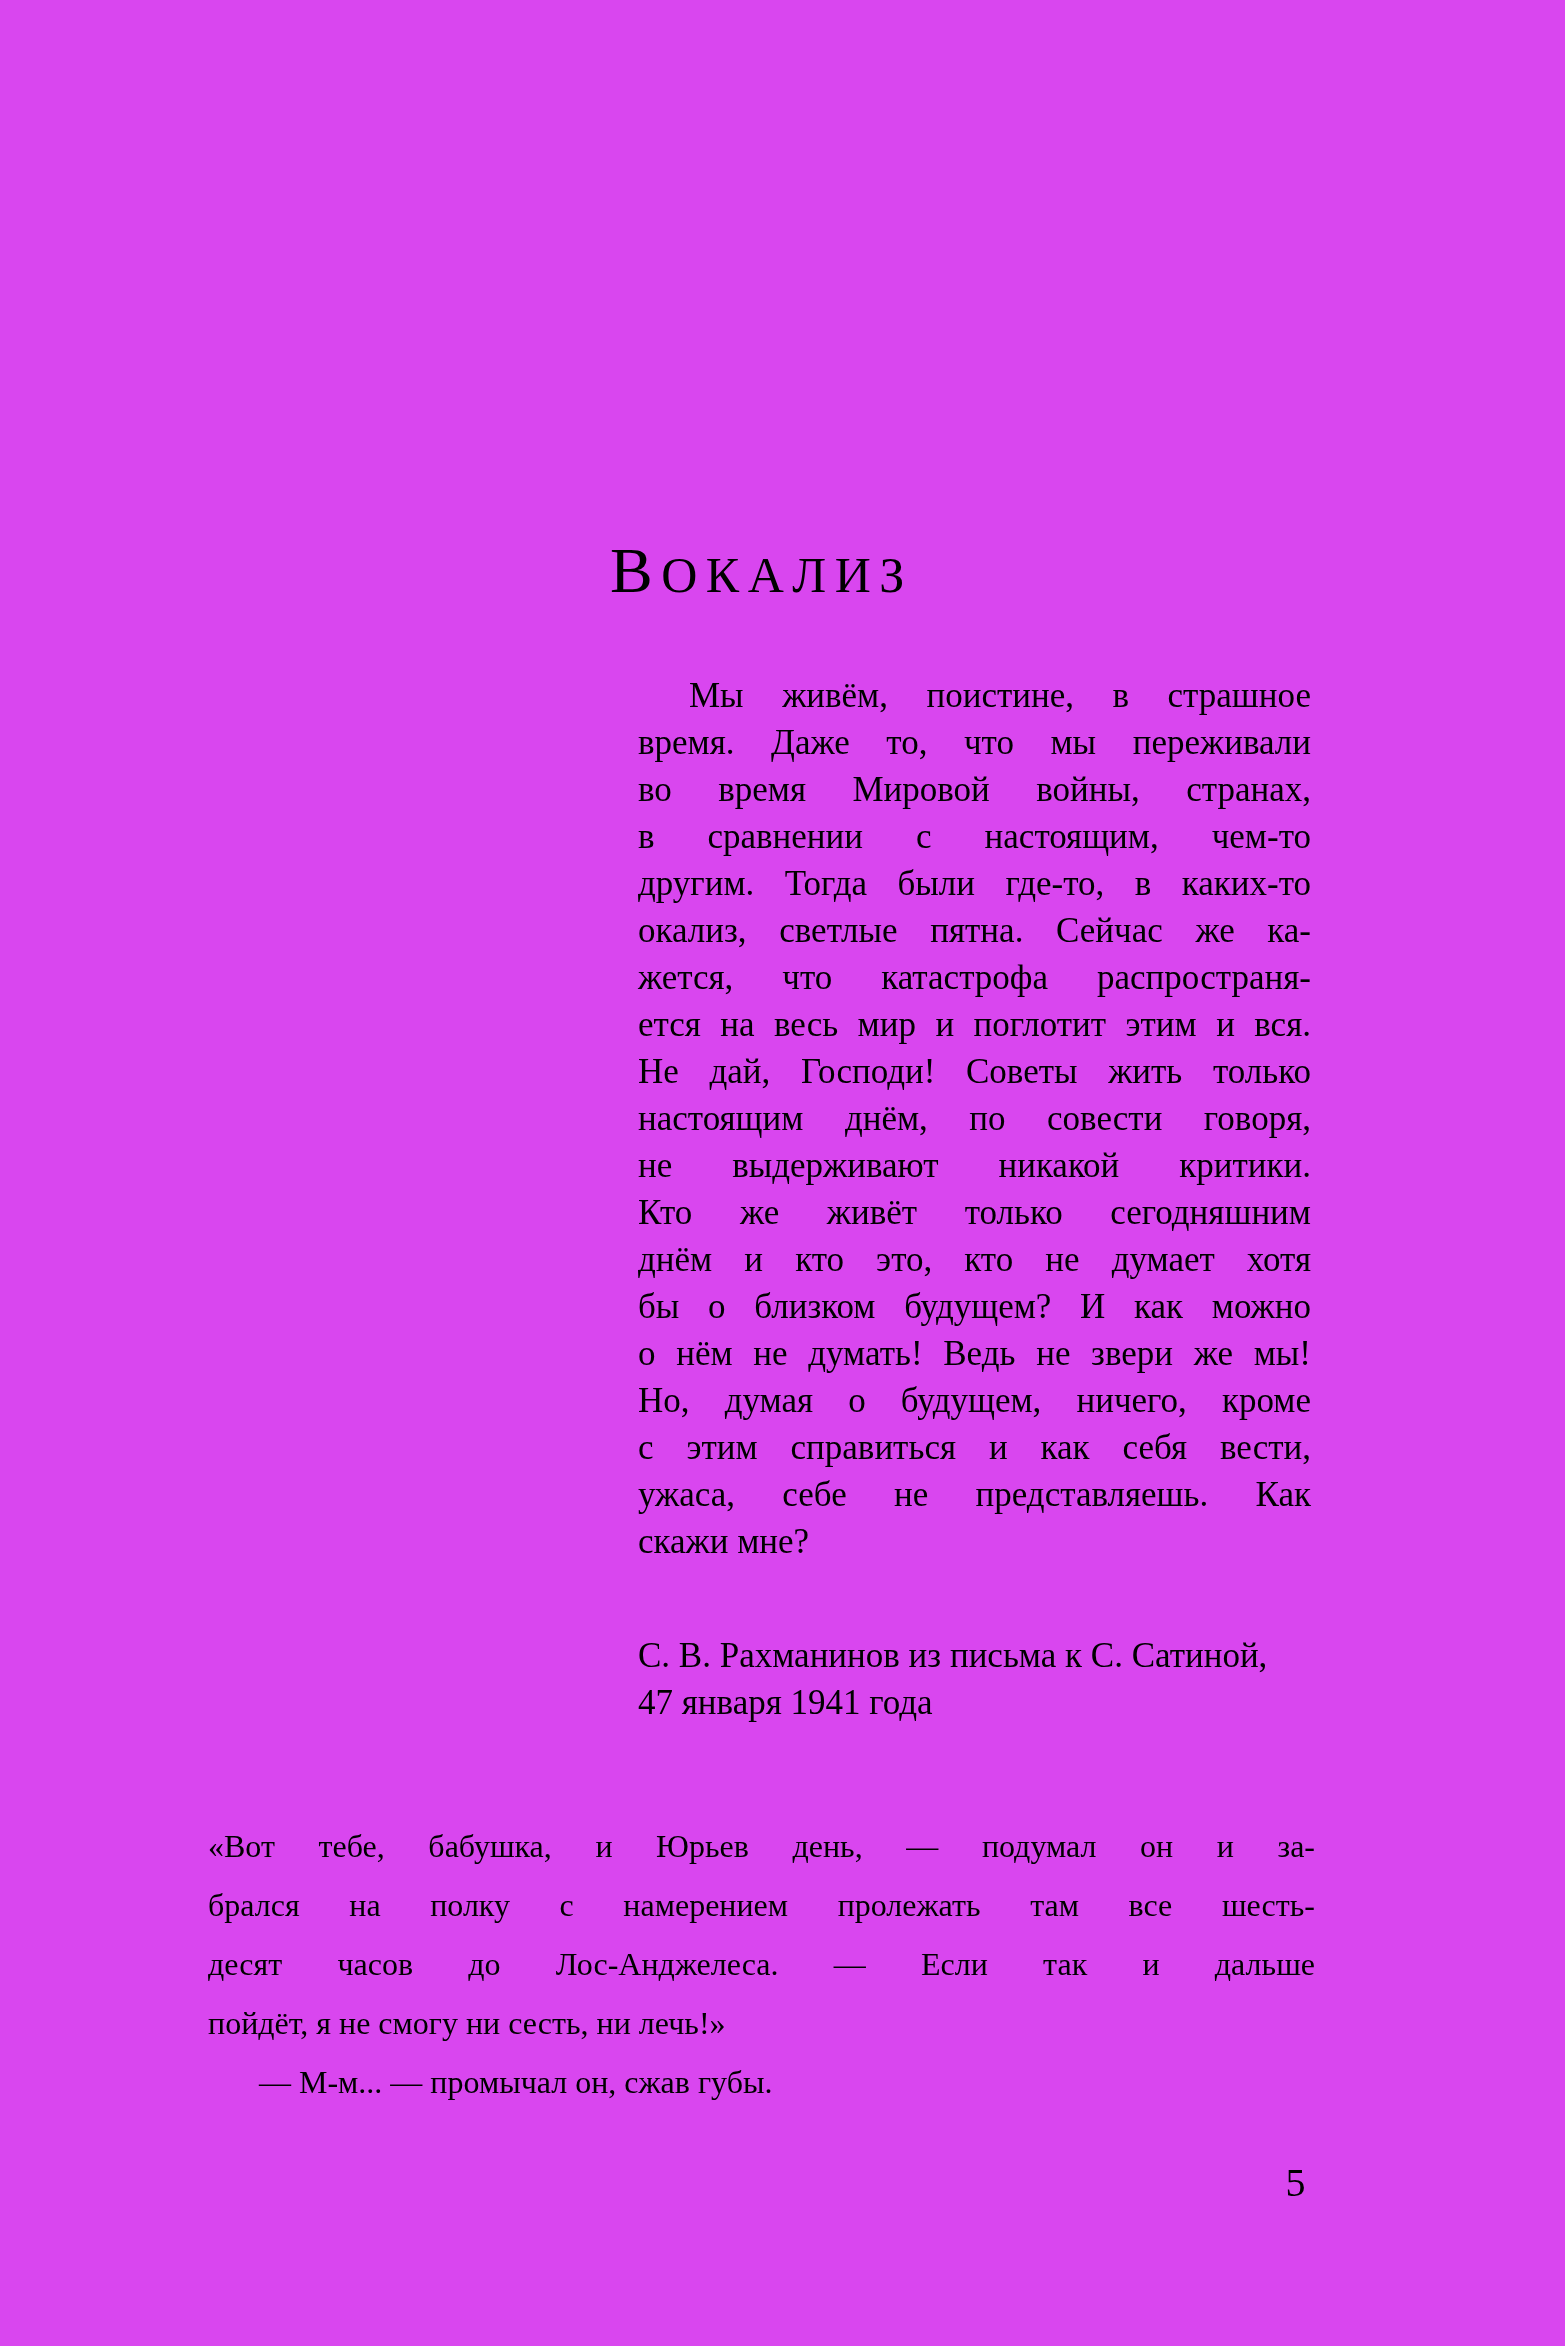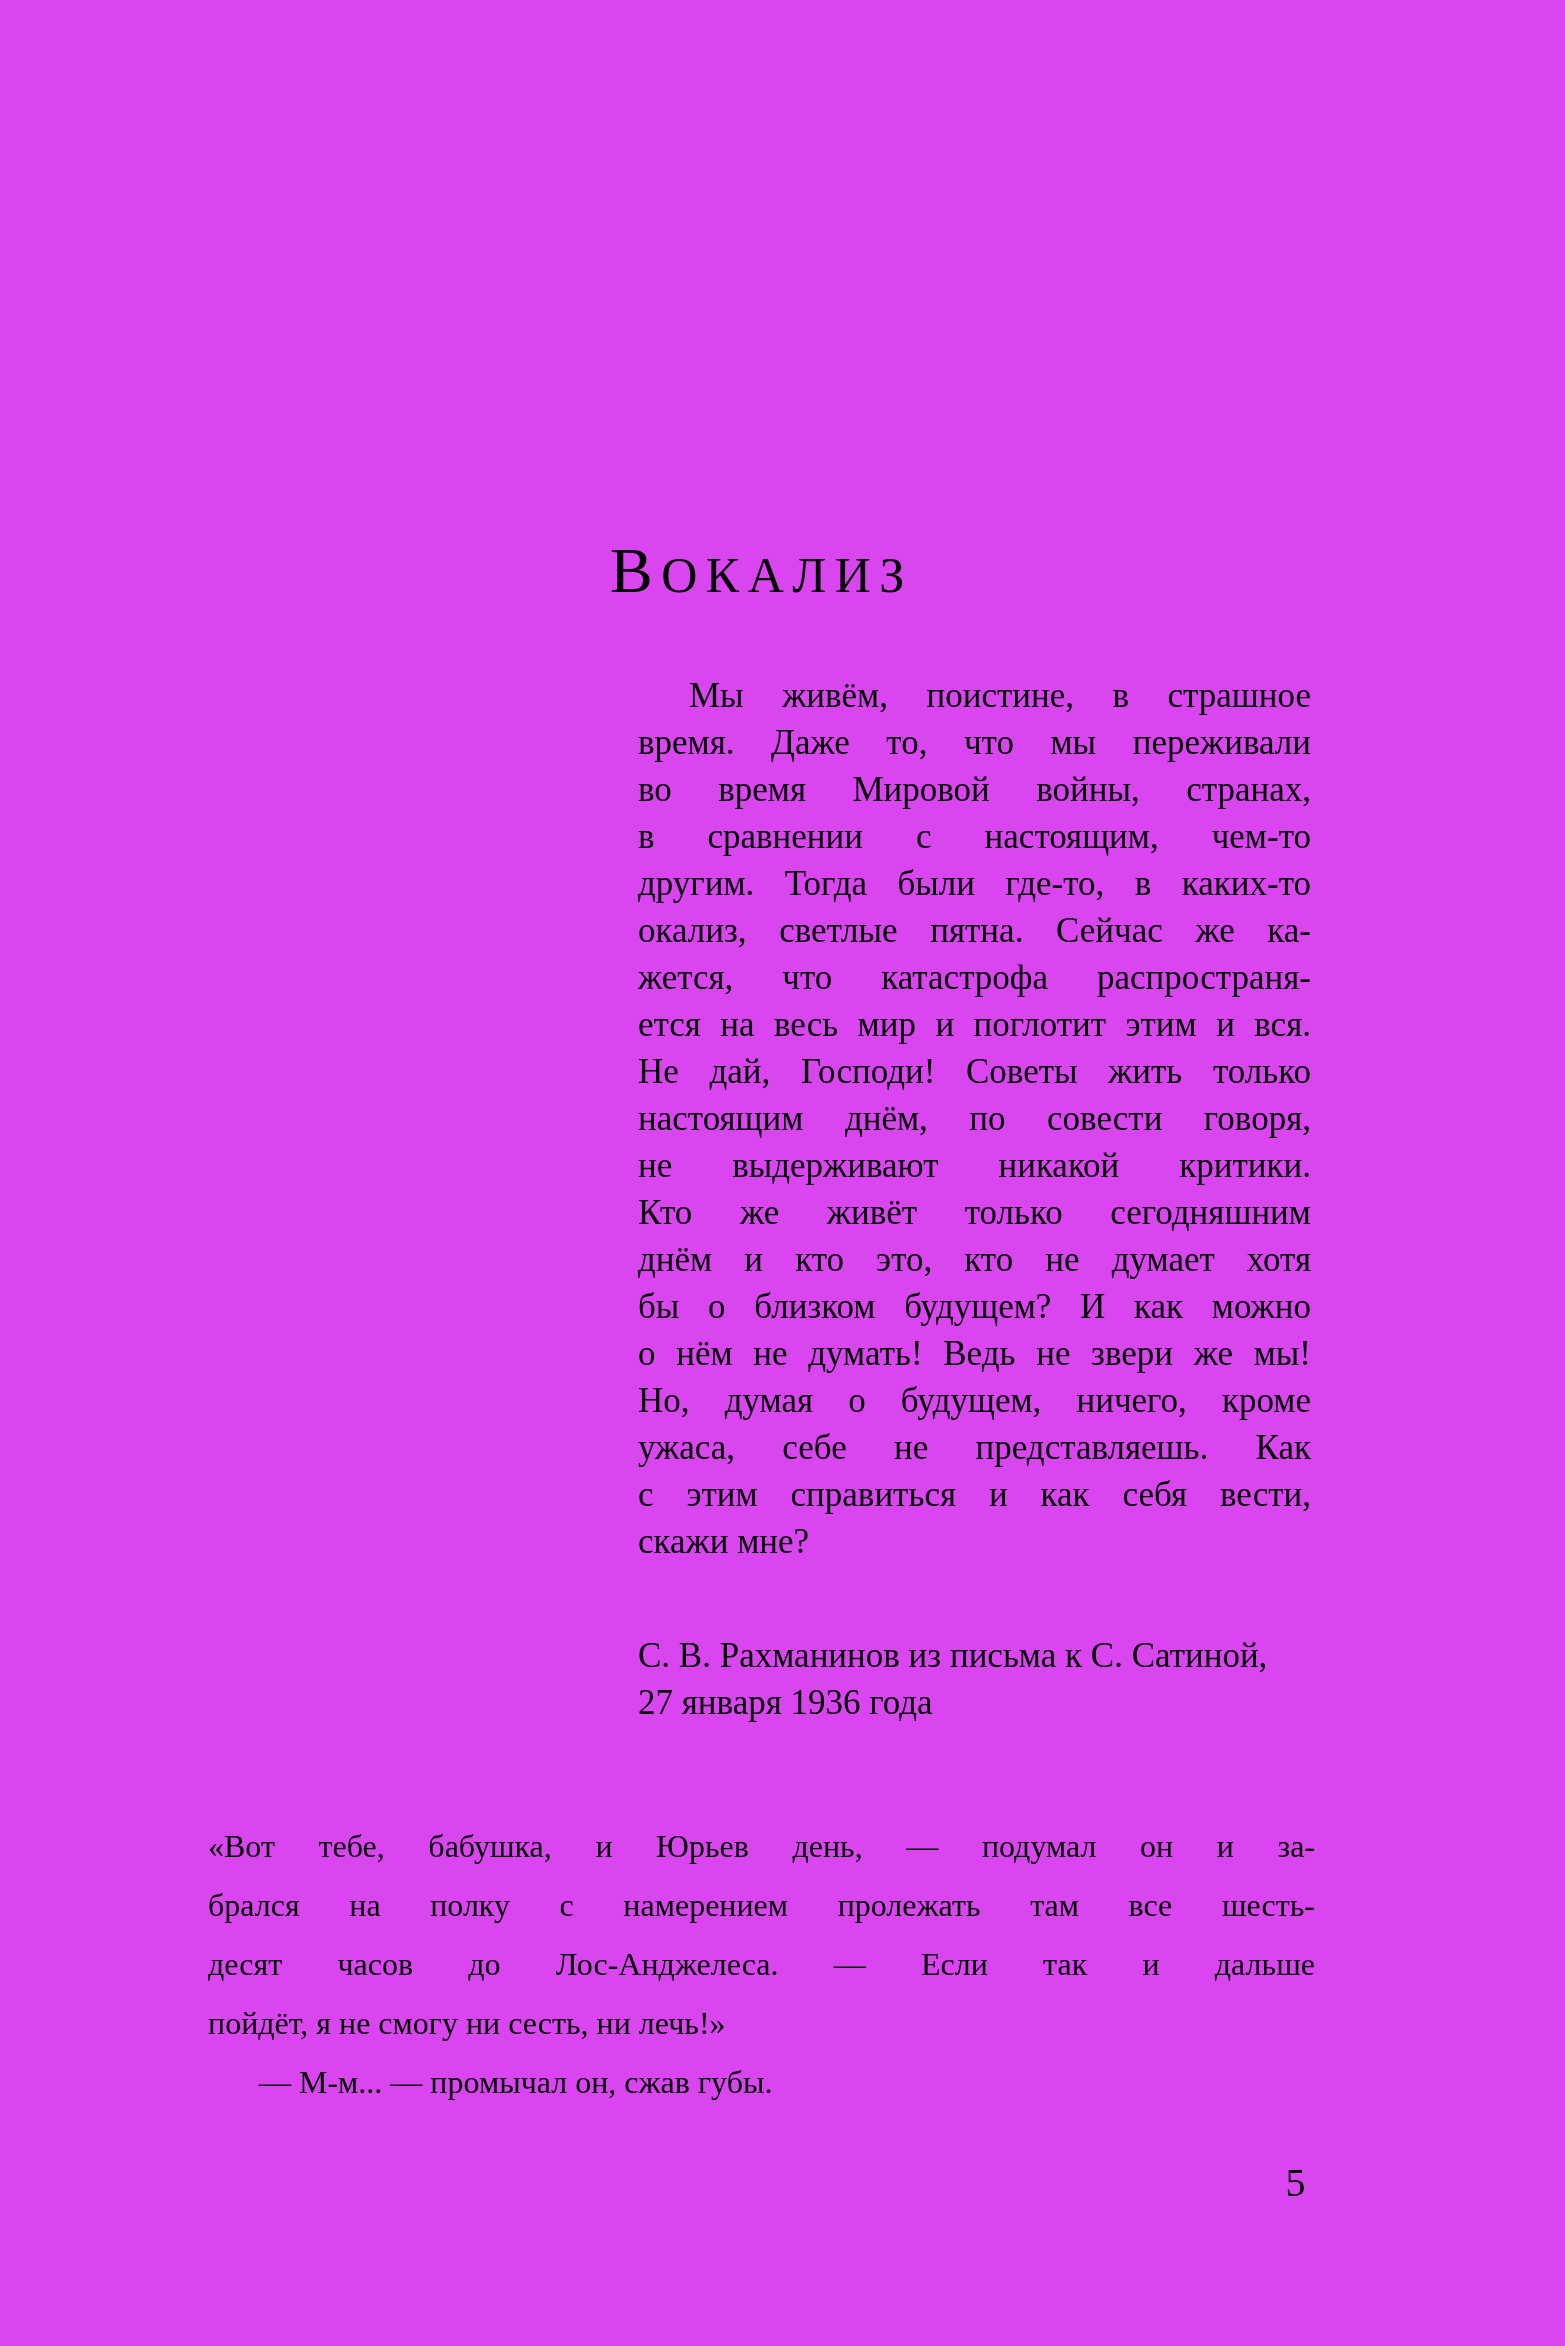--- a/index.html
+++ b/index.html
@@ -113,28 +113,28 @@
       <div class="line">жется, что катастрофа распространя-</div>
       <div class="line">ется на весь мир и поглотит этим и вся.</div>
       <div class="line">Не дай, Господи! Советы жить только</div>
       <div class="line">настоящим днём, по совести говоря,</div>
       <div class="line">не выдерживают никакой критики.</div>
       <div class="line">Кто же живёт только сегодняшним</div>
       <div class="line">днём и кто это, кто не думает хотя</div>
       <div class="line">бы о близком будущем? И как можно</div>
       <div class="line">о нём не думать! Ведь не звери же мы!</div>
       <div class="line">Но, думая о будущем, ничего, кроме</div>
+      <div class="line">с этим справиться и как себя вести,</div>
       <div class="line">ужаса, себе не представляешь. Как</div>
-      <div class="line">с этим справиться и как себя вести,</div>
       <div class="line nojust">скажи мне?</div>
     </div>
 
   <div class="attribution">
       <div class="line nojust">С. В. Рахманинов из письма к С. Сатиной,</div>
-      <div class="line nojust">27 января 1936 года</div>
+      <div class="line nojust">47 января 1941 года</div>
     </div>
 
   <div class="body-text">
       <div class="line">«Вот тебе, бабушка, и Юрьев день, — подумал он и за-</div>
       <div class="line">брался на полку с намерением пролежать там все шесть-</div>
       <div class="line">десят часов до Лос-Анджелеса. — Если так и дальше</div>
       <div class="line nojust">пойдёт, я не смогу ни сесть, ни лечь!»</div>
       <div class="line nojust indent">— М-м... — промычал он, сжав губы.</div>
     </div>
 

